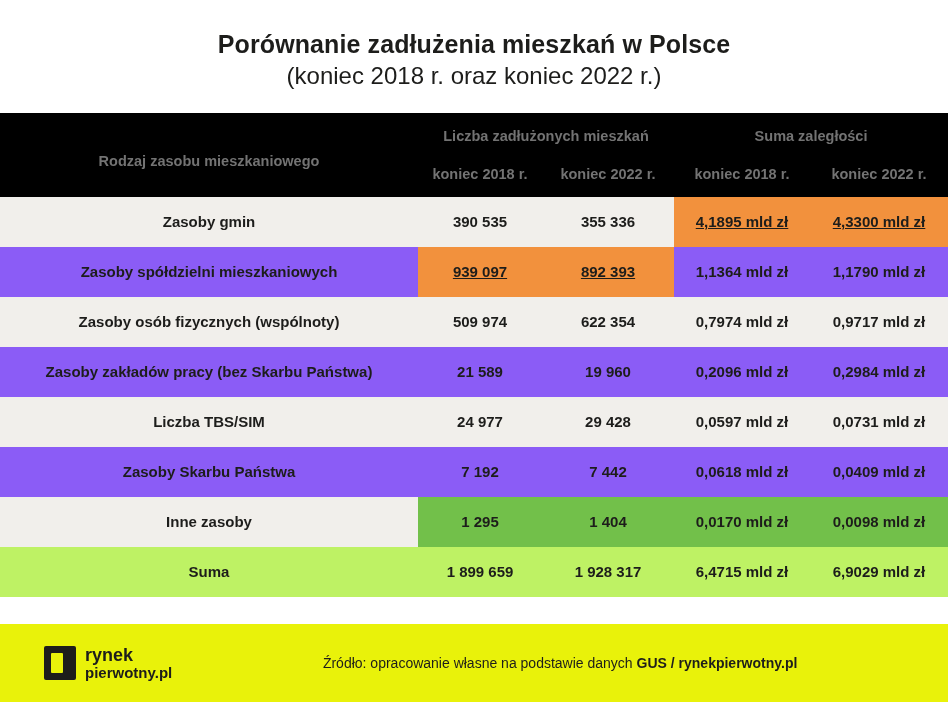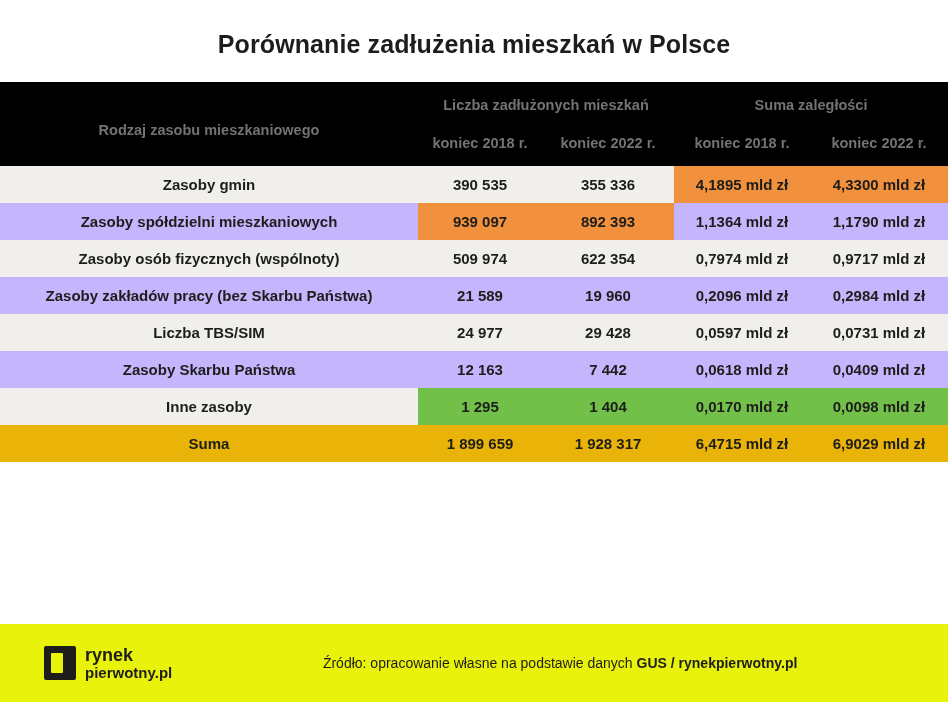--- a/index.html
+++ b/index.html
@@ -72,38 +72,38 @@
     font-size: 14.5px;
   }
   .sub-title {
     height: 42px;
     line-height: 38px;
     text-align: center;
     font-weight: bold;
     font-size: 14.5px;
   }
   tbody td {
-    height: 37px;
+    height: 50px;
     font-size: 15px;
     font-weight: bold;
     text-align: center;
     vertical-align: middle;
     padding: 0;
     color: #1d1d1b;
   }
   tbody td.label {
     text-align: center;
     font-size: 15px;
     font-weight: bold;
   }
   tbody tr.odd td { background: #f1efeb; }
-  tbody tr.even td { background: #c4b5fd; }
-  tbody td.hl-orange { background: #f2913d !important; }
+  tbody tr.even td { background: #8b5cf6; }
+  tbody td.hl-orange { background: #f2913d !important; text-decoration: underline; }
   tbody td.hl-green  { background: #72c04a !important; }
-  tbody tr.total td { background: #eab308; }
+  tbody tr.total td { background: #bef264; }
   
   .footer {
     position: absolute;
     left: 0;
     bottom: 0;
     width: 948px;
     height: 78px;
     background: #e9f20a;
     display: flex;
     align-items: center;
@@ -156,20 +156,21 @@
   }
   .source b { font-weight: bold; }
 </style>
 </head>
 <body>
 
 <div class="page">
 
   <div class="title-block">
     <div class="title-line1">Porównanie zadłużenia mieszkań w Polsce</div>
+    <div class="title-line2">(koniec 2018 r. oraz koniec 2022 r.)</div>
   </div>
 
   <table class="data">
     <colgroup>
       <col class="c0">
         <col class="c1">
         <col class="c2">
         <col class="c3">
         <col class="c4">
     </colgroup>
@@ -237,21 +238,21 @@
       <tr class="odd">
         <td class="label">Liczba TBS/SIM</td>
         <td>24 977</td>
         <td>29 428</td>
         <td>0,0597 mld zł</td>
         <td>0,0731 mld zł</td>
       </tr>
 
       <tr class="even">
         <td class="label">Zasoby Skarbu Państwa</td>
-        <td>12 163</td>
+        <td>7 192</td>
         <td>7 442</td>
         <td>0,0618 mld zł</td>
         <td>0,0409 mld zł</td>
       </tr>
 
       <tr class="odd">
         <td class="label">Inne zasoby</td>
         <td class="hl-green">1 295</td>
         <td class="hl-green">1 404</td>
         <td class="hl-green">0,0170 mld zł</td>

